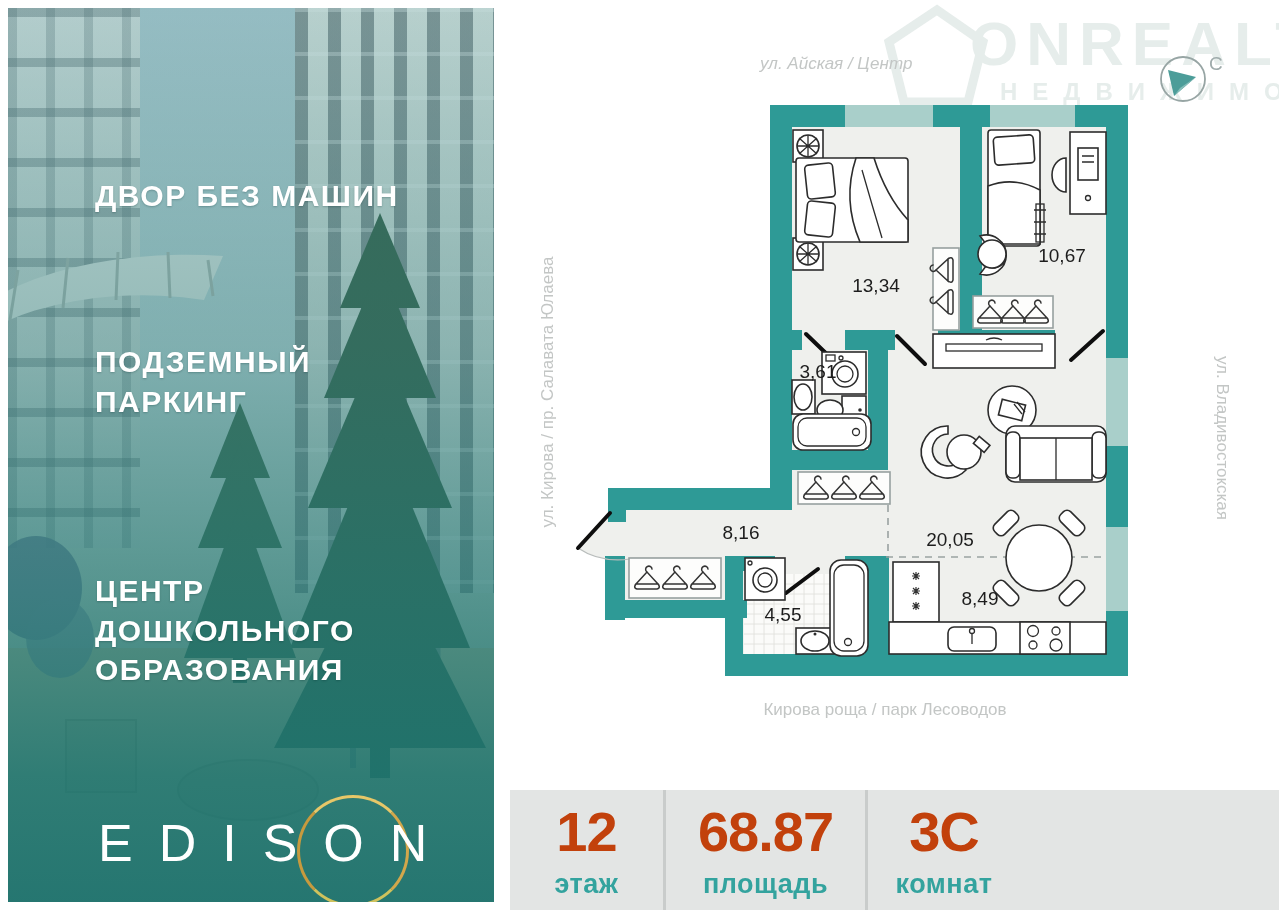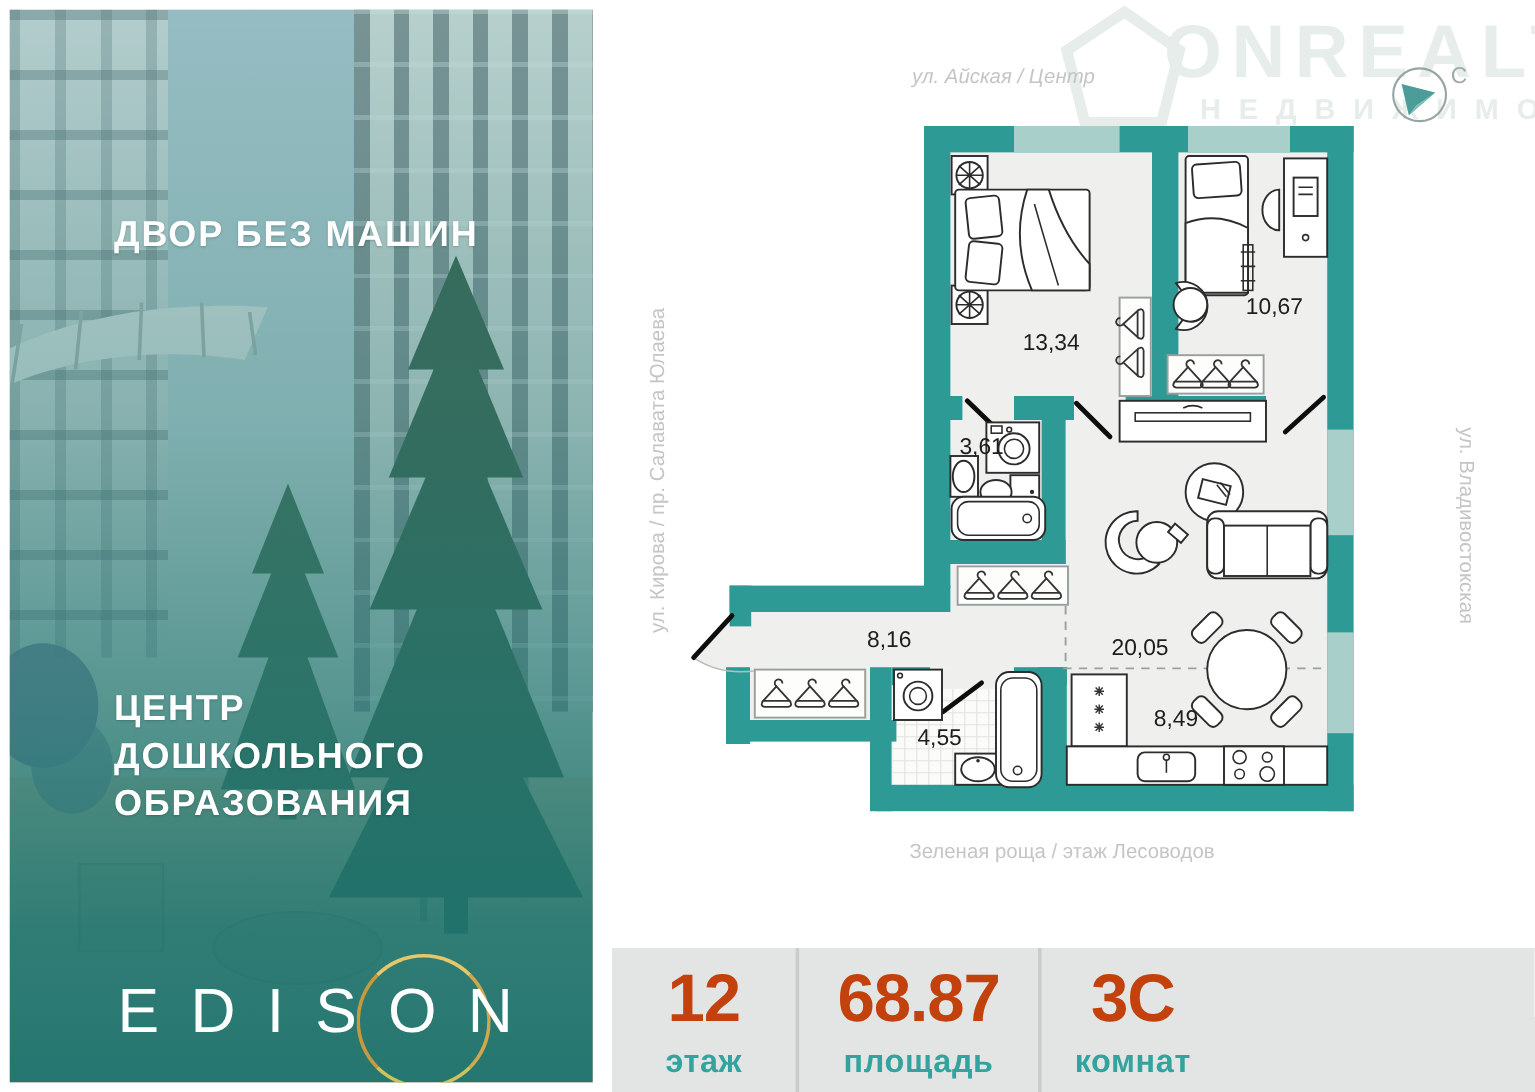--- a/index.html
+++ b/index.html
@@ -117,39 +117,40 @@
         <rect x="225" y="645" width="14" height="30"></rect>
       </g>
       <ellipse cx="28" cy="580" rx="46" ry="52" fill="#6d7694" opacity="0.85"></ellipse>
       <ellipse cx="52" cy="630" rx="34" ry="40" fill="#7d86a0" opacity="0.7"></ellipse>
     </g>
   </svg>
 
   <div class="photo-overlay"></div>
 
   <div class="feature f1">ДВОР БЕЗ МАШИН</div>
+  <div class="feature f2">ПОДЗЕМНЫЙ ПАРКИНГ</div>
   <div class="feature f3">ЦЕНТР ДОШКОЛЬНОГО ОБРАЗОВАНИЯ</div>
 
   <div class="edison-ring"></div>
   <div class="edison-text">EDISON</div>
 </div>
 
 <div class="plan-panel">
   <div class="watermark">
     <svg class="wm-house" width="110" height="110" viewBox="0 0 110 110">
       <path d="M57,8 L103,40 L88,100 L24,100 L9,40 Z" fill="none" stroke="#e6edeb" stroke-width="9"></path>
     </svg>
     <div class="wm-brand">ONREALT</div>
     <div class="wm-sub">НЕДВИЖИМОСТЬ</div>
   </div>
 
   <div class="street street-top">ул. Айская / Центр</div>
   <div class="street street-right">ул. Владивостокская</div>
   <div class="street street-left">ул. Кирова / пр. Салавата Юлаева</div>
-  <div class="street street-bottom">Зеленая роща / этаж Лесоводов</div>
+  <div class="street street-bottom">Кирова роща / парк Лесоводов</div>
 
   <div class="compass">
     <svg width="90" height="70" viewBox="0 0 90 70">
       <circle cx="36" cy="34" r="22" fill="none" stroke="#97a5a4" stroke-width="1.8"></circle>
       <polygon points="21,25 49,32 27,51" fill="#4c9d99"></polygon>
       <polygon points="49,32 33,43 27,51" fill="#86bdb9"></polygon>
     </svg>
     <div class="compass-n">С</div>
   </div>
 </div>

